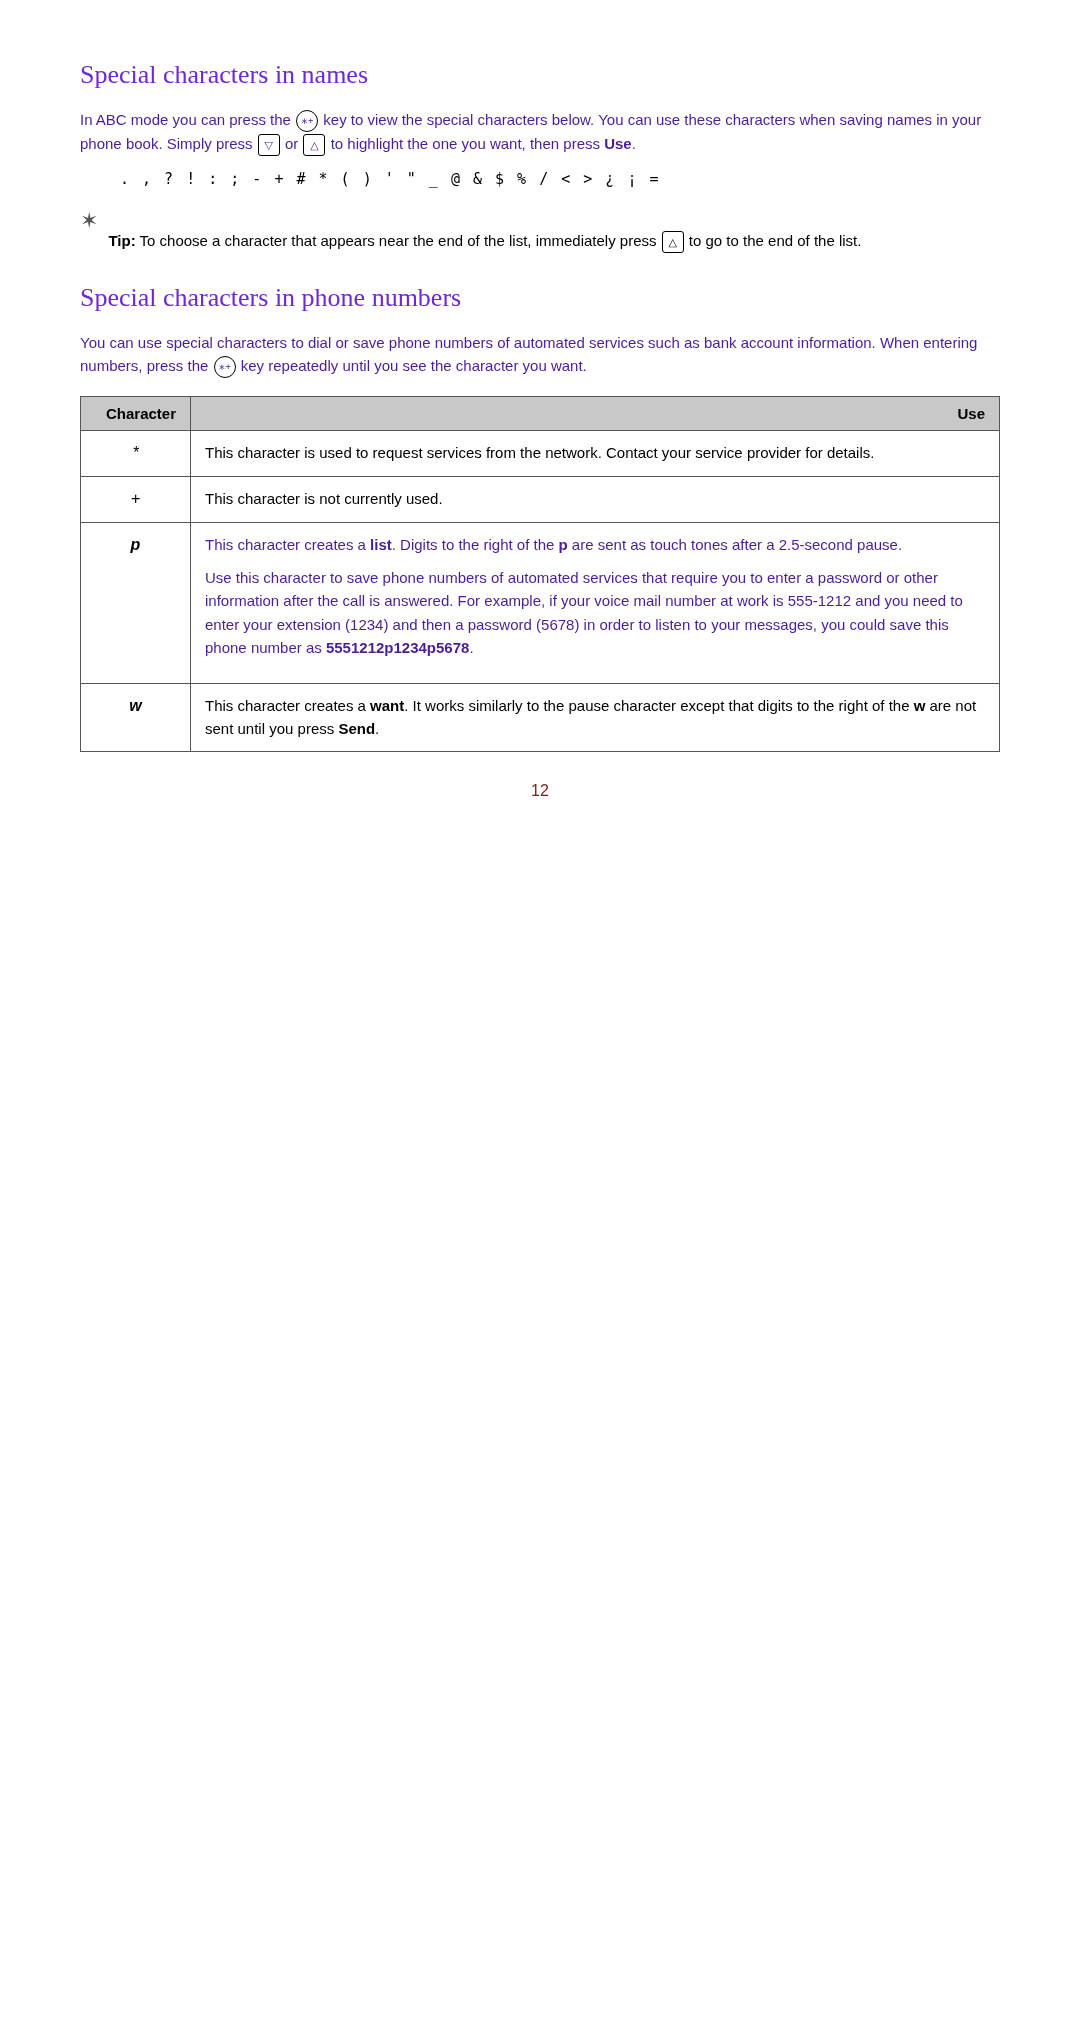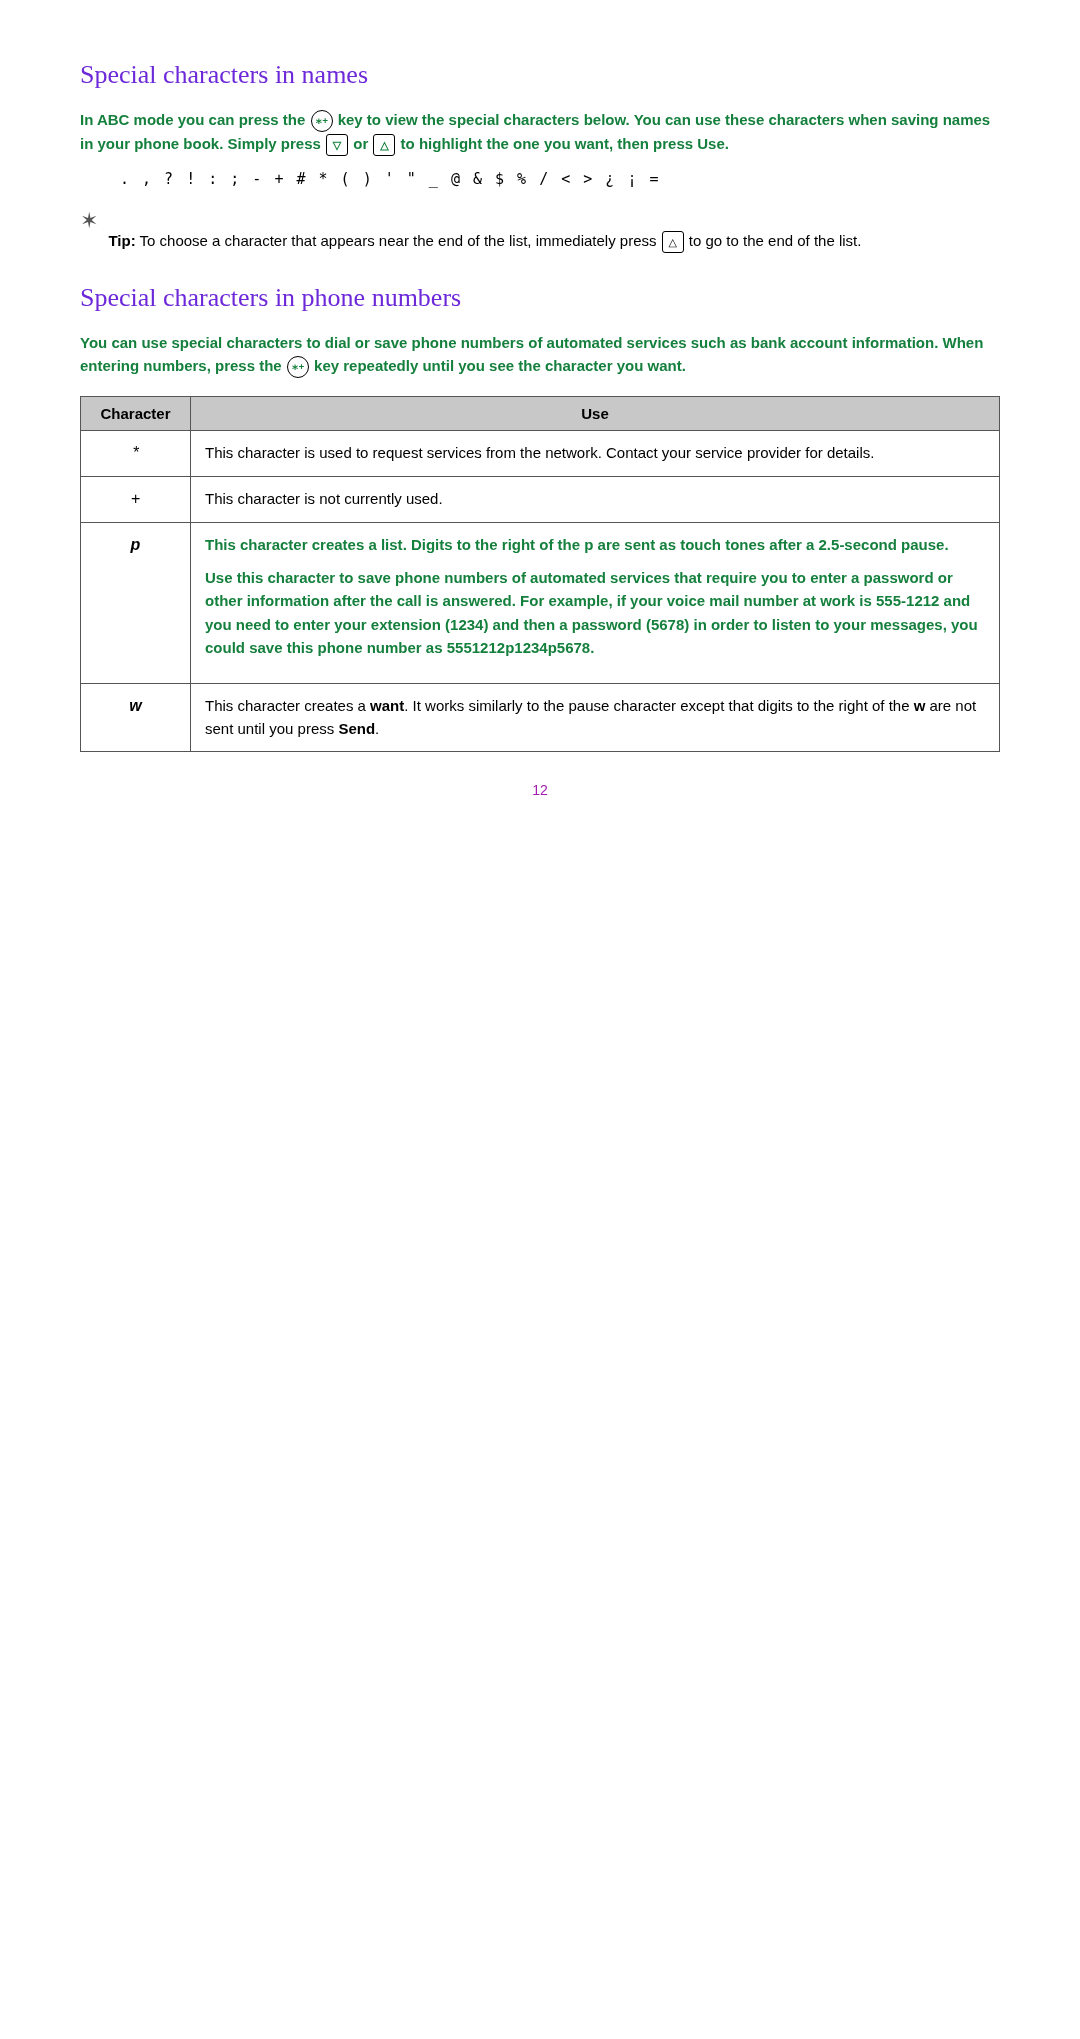--- a/index.html
+++ b/index.html
@@ -31,22 +31,21 @@
       font-weight: normal;
       font-family: 'Georgia', serif;
       margin-bottom: 18px;
       color: #6d28d9;
     }
 
     p {
       font-size: 15px;
       line-height: 1.55;
       margin-bottom: 14px;
-      color: #15803d;
-      font-weight: bold;
+      color: #4c1d95;
     }
 
     .special-chars-line {
       margin-left: 40px;
       margin-bottom: 18px;
       font-size: 15px;
       font-family: monospace;
       letter-spacing: 2px;
     }
 
@@ -82,21 +81,21 @@
       width: 100%;
       border-collapse: collapse;
       margin-top: 18px;
       margin-bottom: 30px;
     }
 
     table th {
       background-color: #c8c8c8;
       font-weight: bold;
       padding: 8px 14px;
-      text-align: center;
+      text-align: right;
       border: 1.5px solid #555;
       font-size: 15px;
     }
 
     table td {
       border: 1.5px solid #555;
       padding: 10px 14px;
       vertical-align: top;
       font-size: 15px;
       line-height: 1.55;
@@ -106,22 +105,22 @@
       text-align: center;
       font-style: italic;
       font-size: 16px;
       white-space: nowrap;
       width: 110px;
     }
 
     .page-number {
       text-align: center;
       margin-top: 14px;
-      font-size: 14px;
-      color: #a21caf;
+      font-size: 16px;
+      color: #7f1d1d;
     }
 
     .key-symbol {
       display: inline-flex;
       align-items: center;
       justify-content: center;
       border: 1.5px solid #000;
       border-radius: 50%;
       width: 22px;
       height: 22px;

